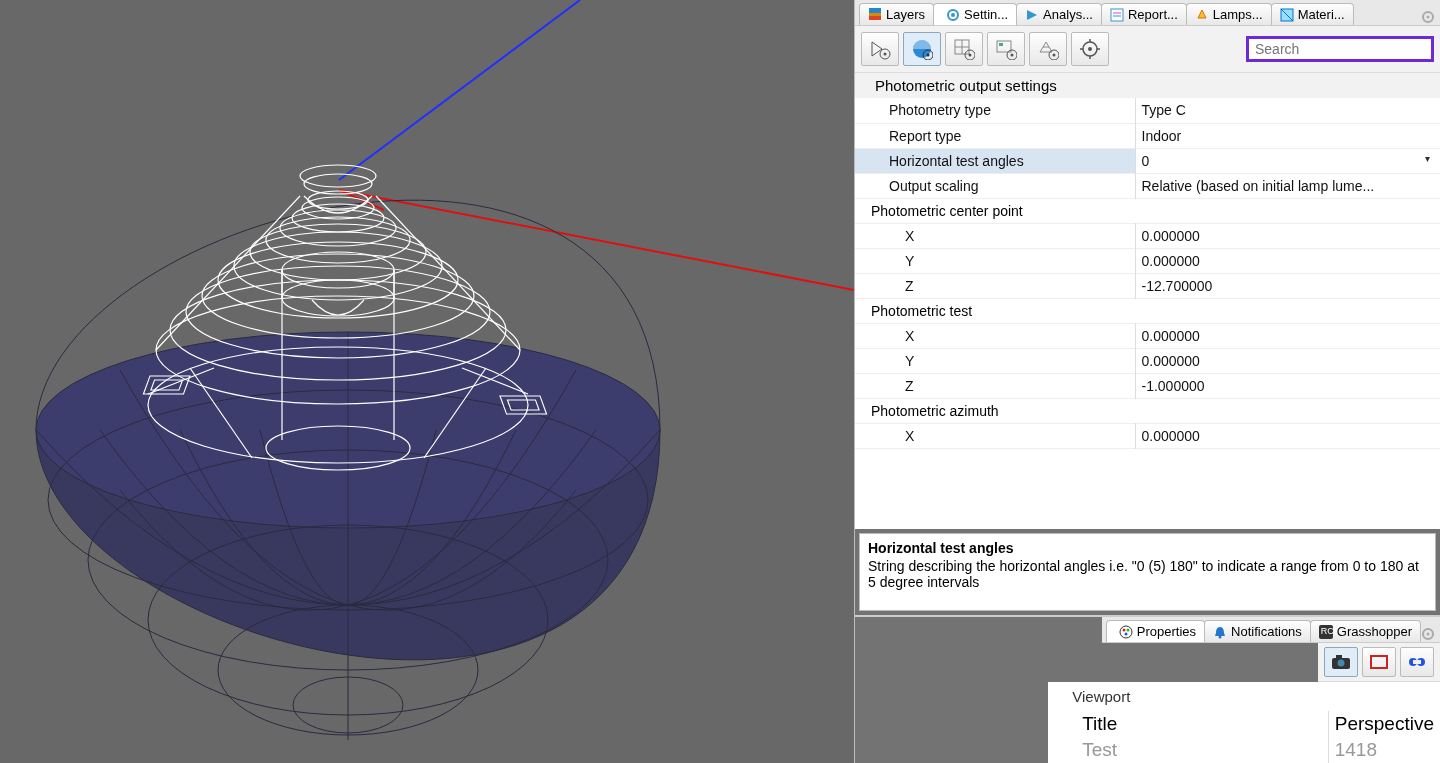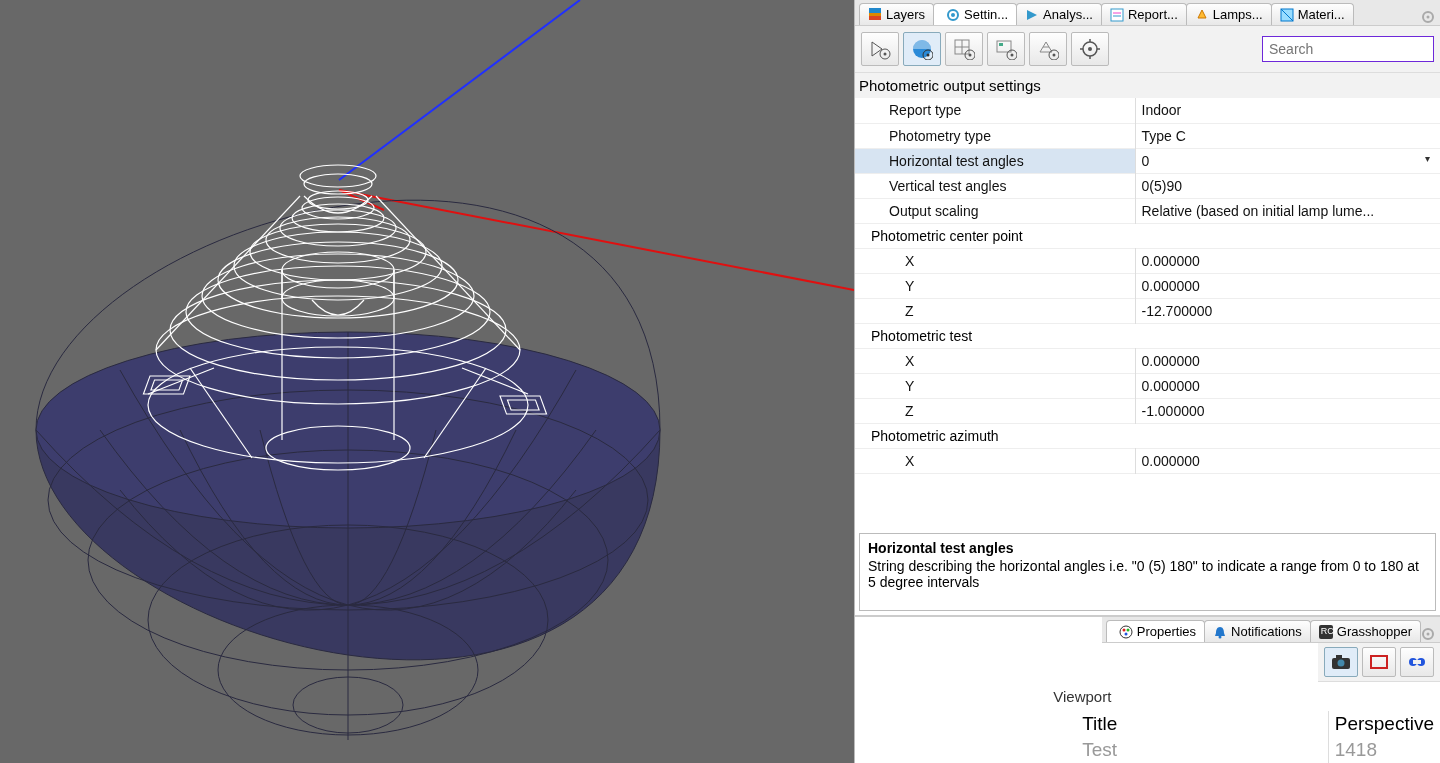--- a/index.html
+++ b/index.html
@@ -5,37 +5,37 @@
 * { box-sizing: border-box; margin: 0; padding: 0; font-family: "Segoe UI", Arial, sans-serif; }
 html, body { width: 1440px; height: 763px; overflow: hidden; background: #ddd; }
 
 .app { display: flex; width: 100%; height: 100%; }
 
 
 .viewport { width: 854px; height: 763px; background: #686868; position: relative; overflow: hidden; }
 .viewport svg { position: absolute; inset: 0; }
 
 
-.rightpane { flex: 1; background: #ffffff; display: flex; flex-direction: column; border-left: 1px solid #bbb; }
+.rightpane { flex: 1; background: #737373; display: flex; flex-direction: column; border-left: 1px solid #bbb; }
 
 
 .tabbar { display: flex; height: 26px; background: #e8e8e8; border-bottom: 1px solid #ccc; align-items: flex-end; padding-left: 4px; gap: 0; }
 .tab { display: flex; align-items: center; gap: 4px; padding: 3px 8px; border: 1px solid #bbb; border-bottom: none; background: linear-gradient(#fefefe,#e8e8e8); border-radius: 4px 4px 0 0; font-size: 13px; cursor: pointer; white-space: nowrap; margin-right: -1px; height: 22px; }
 .tab.active { background: #fff; font-weight: 400; position: relative; z-index: 2; padding-left: 12px; }
 .tab .ticon { width: 14px; height: 14px; display: inline-block; }
 .gear-tab { margin-left: auto; margin-right: 4px; width: 16px; height: 16px; color: #888; }
 
 
 .toolbar-row { display: flex; align-items: center; padding: 6px 6px; gap: 4px; background: #f2f2f2; border-bottom: 1px solid #ddd; }
 .toolbtn { width: 38px; height: 34px; border: 1px solid #bbb; background: linear-gradient(#fefefe,#e8e8e8); display: flex; align-items: center; justify-content: center; border-radius: 2px; cursor: pointer; position: relative; }
 .toolbtn.active { background: #e0ecf8; border-color: #8ab; }
-.searchbox { margin-left: auto; width: 172px; height: 26px; border: 1px solid #6d28d9; padding: 2px 6px; font-size: 14px; background: #fff; }
-
-
-.section-title { font-size: 15px; padding: 4px 4px; background: #f2f2f2; }
+.searchbox { margin-left: auto; width: 188px; height: 26px; border: 3px solid #6d28d9; padding: 2px 6px; font-size: 14px; background: #fff; }
+
+
+.section-title { font-size: 15px; padding: 4px 20px; background: #f2f2f2; }
 
 
 .prop-scroll { overflow-y: scroll; flex: 1; background: #fff; }
 .prop-scroll::-webkit-scrollbar { width: 18px; }
 .prop-scroll::-webkit-scrollbar-thumb { background: #c8c8c8; border: 1px solid #aaa; }
 .prop-scroll::-webkit-scrollbar-track { background: #f0f0f0; }
 .prop-table { width: 100%; border-collapse: collapse; font-size: 14px; }
 .prop-table tr { height: 25px; border-bottom: 1px solid #eee; }
 .prop-table td { padding: 2px 6px; }
 .prop-table td.label { width: 280px; padding-left: 34px; color: #111; }
@@ -48,21 +48,21 @@
 
 .descbox { border: 1px solid #bbb; margin: 4px; padding: 6px 8px; background: #fff; font-size: 14px; min-height: 78px; }
 .descbox .dtitle { font-weight: 700; margin-bottom: 2px; }
 
 
 .lower { display: flex; flex-direction: column; border-top: 2px solid #ccc; align-items: flex-end; }
 .lower .toolbar-row { padding: 4px 6px; }
 .iconbtn { width: 34px; height: 30px; border: 1px solid #bbb; background: linear-gradient(#fefefe,#e8e8e8); display:flex; align-items:center; justify-content:center; border-radius:2px; cursor:pointer; }
 .iconbtn.active { background: #e0ecf8; border-color: #8ab; }
 .lower-body { background: #fff; overflow-y: scroll; max-height: 90px; }
-.lower-head { font-size: 15px; padding: 6px 5px; color: #333; }
+.lower-head { font-size: 15px; padding: 6px 24px; color: #333; }
 .lower-table { width:100%; font-size: 19px; border-collapse: collapse; }
 .lower-table td { padding: 2px 6px; height: 24px; }
 .lower-table td.label { width: 280px; padding-left: 34px; }
 .lower-table td.val { border-left: 1px solid #ddd; }
 .lower-table tr.dim td { color: #999; }
 
 
 svg { display: block; }
 </style>
 </head>
@@ -270,34 +270,30 @@
       </div>
       <input class="searchbox" placeholder="Search" style="">
     </div>
 
     <div class="section-title">Photometric output settings</div>
 
     <div class="prop-scroll" style="height: 400px;">
       <table class="prop-table">
         <tbody>
             <tr>
+          <td class="label">Photometry type</td>
+          <td class="val">Type C</td>
+        </tr>
+        <tr>
           <td class="label">Report type</td>
           <td class="val">Indoor</td>
-        </tr>
-        <tr>
-          <td class="label">Photometry type</td>
-          <td class="val">Type C</td>
         </tr>
         <tr class="selected">
           <td class="label">Horizontal test angles</td>
           <td class="val"><span>0</span><span class="dd-arrow">▾</span></td>
-        </tr>
-        <tr>
-          <td class="label">Vertical test angles</td>
-          <td class="val">0(5)90</td>
         </tr>
         <tr>
           <td class="label">Output scaling</td>
           <td class="val">Relative (based on initial lamp lume...</td>
         </tr>
         <tr>
           <td class="label group" colspan="2">Photometric center point</td>
         </tr>
         <tr>
           <td class="label" style="padding-left:50px">X</td>

